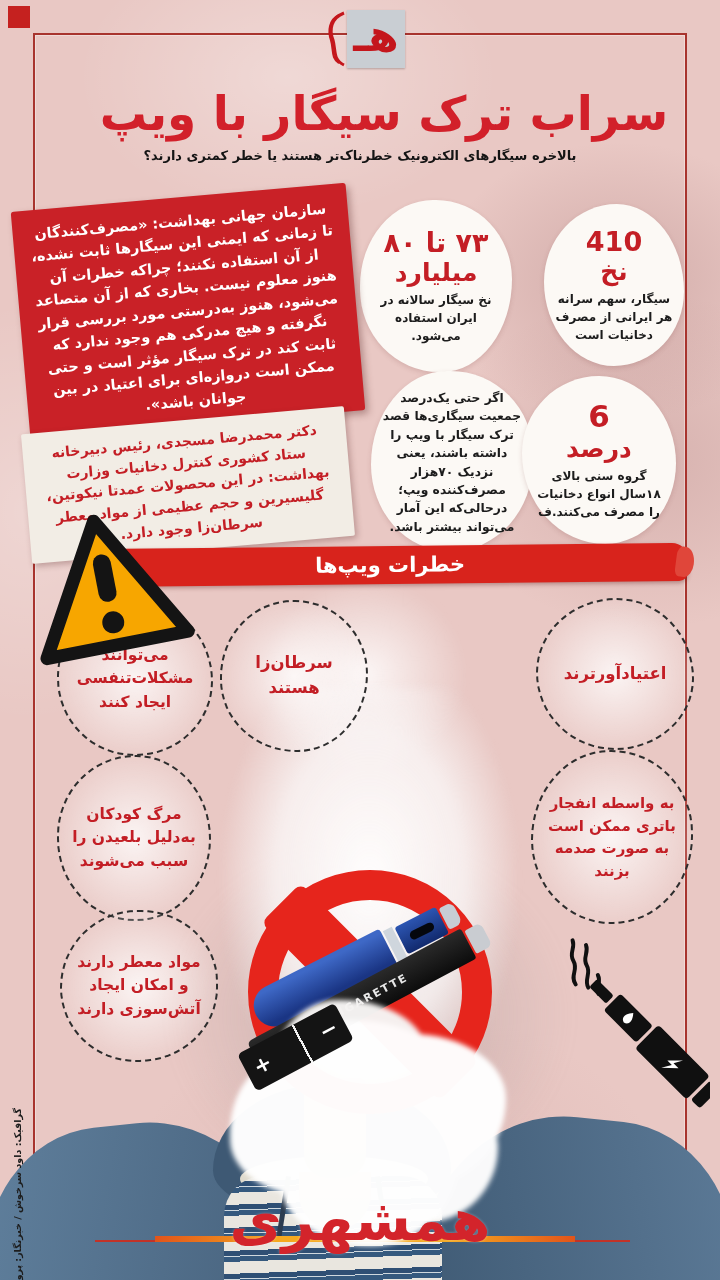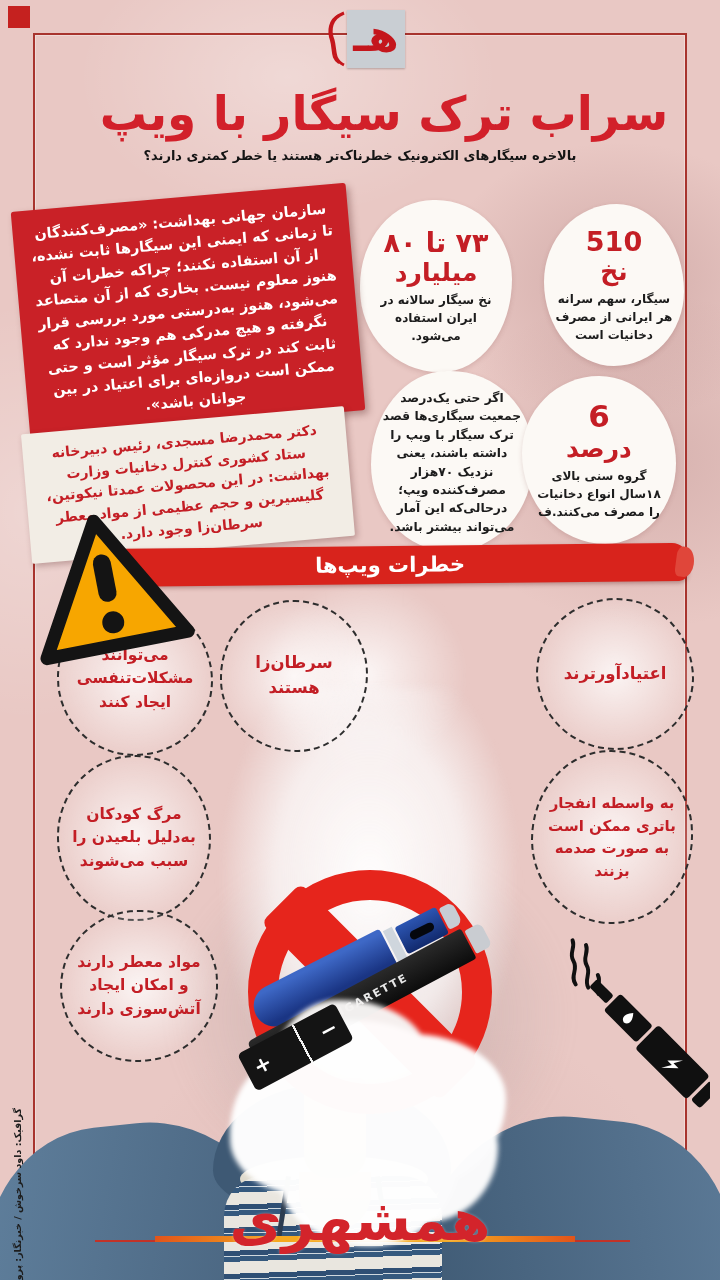--- a/index.html
+++ b/index.html
@@ -190,21 +190,21 @@
 
   <div class="who-block">سازمان جهانی بهداشت: «مصرف‌کنندگان تا زمانی که ایمنی این سیگارها ثابت نشده، از آن استفاده نکنند؛ چراکه خطرات آن هنوز معلوم نیست. بخاری که از آن متصاعد می‌شود، هنوز به‌درستی مورد بررسی قرار نگرفته و هیچ مدرکی هم وجود ندارد که ثابت کند در ترک سیگار مؤثر است و حتی ممکن است دروازه‌ای برای اعتیاد در بین جوانان باشد».</div>
   <div class="doctor-block">دکتر محمدرضا مسجدی، رئیس دبیرخانه ستاد کشوری کنترل دخانیات وزارت بهداشت: در این محصولات عمدتا نیکوتین، گلیسیرین و حجم عظیمی از مواد معطر سرطان‌زا وجود دارد.</div>
 
   <div class="stat stat-1">
     <div class="v">۷۳ تا ۸۰</div>
     <div class="u">میلیارد</div>
     <div class="d">نخ سیگار سالانه در ایران استفاده می‌شود.</div>
   </div>
   <div class="stat stat-2">
-    <div class="v">510</div>
+    <div class="v">410</div>
     <div class="u">نخ</div>
     <div class="d">سیگار، سهم سرانه هر ایرانی از مصرف دخانیات است</div>
   </div>
   <div class="stat stat-3">
     <div class="d">اگر حتی یک‌درصد جمعیت سیگاری‌ها قصد ترک سیگار با ویپ را داشته باشند، یعنی نزدیک ۷۰هزار مصرف‌کننده ویپ؛ درحالی‌که این آمار می‌تواند بیشتر باشد.</div>
   </div>
   <div class="stat stat-4">
     <div class="v">6</div>
     <div class="u">درصد</div>
     <div class="d">گروه سنی بالای ۱۸سال انواع دخانیات را مصرف می‌کنند.ف</div>

